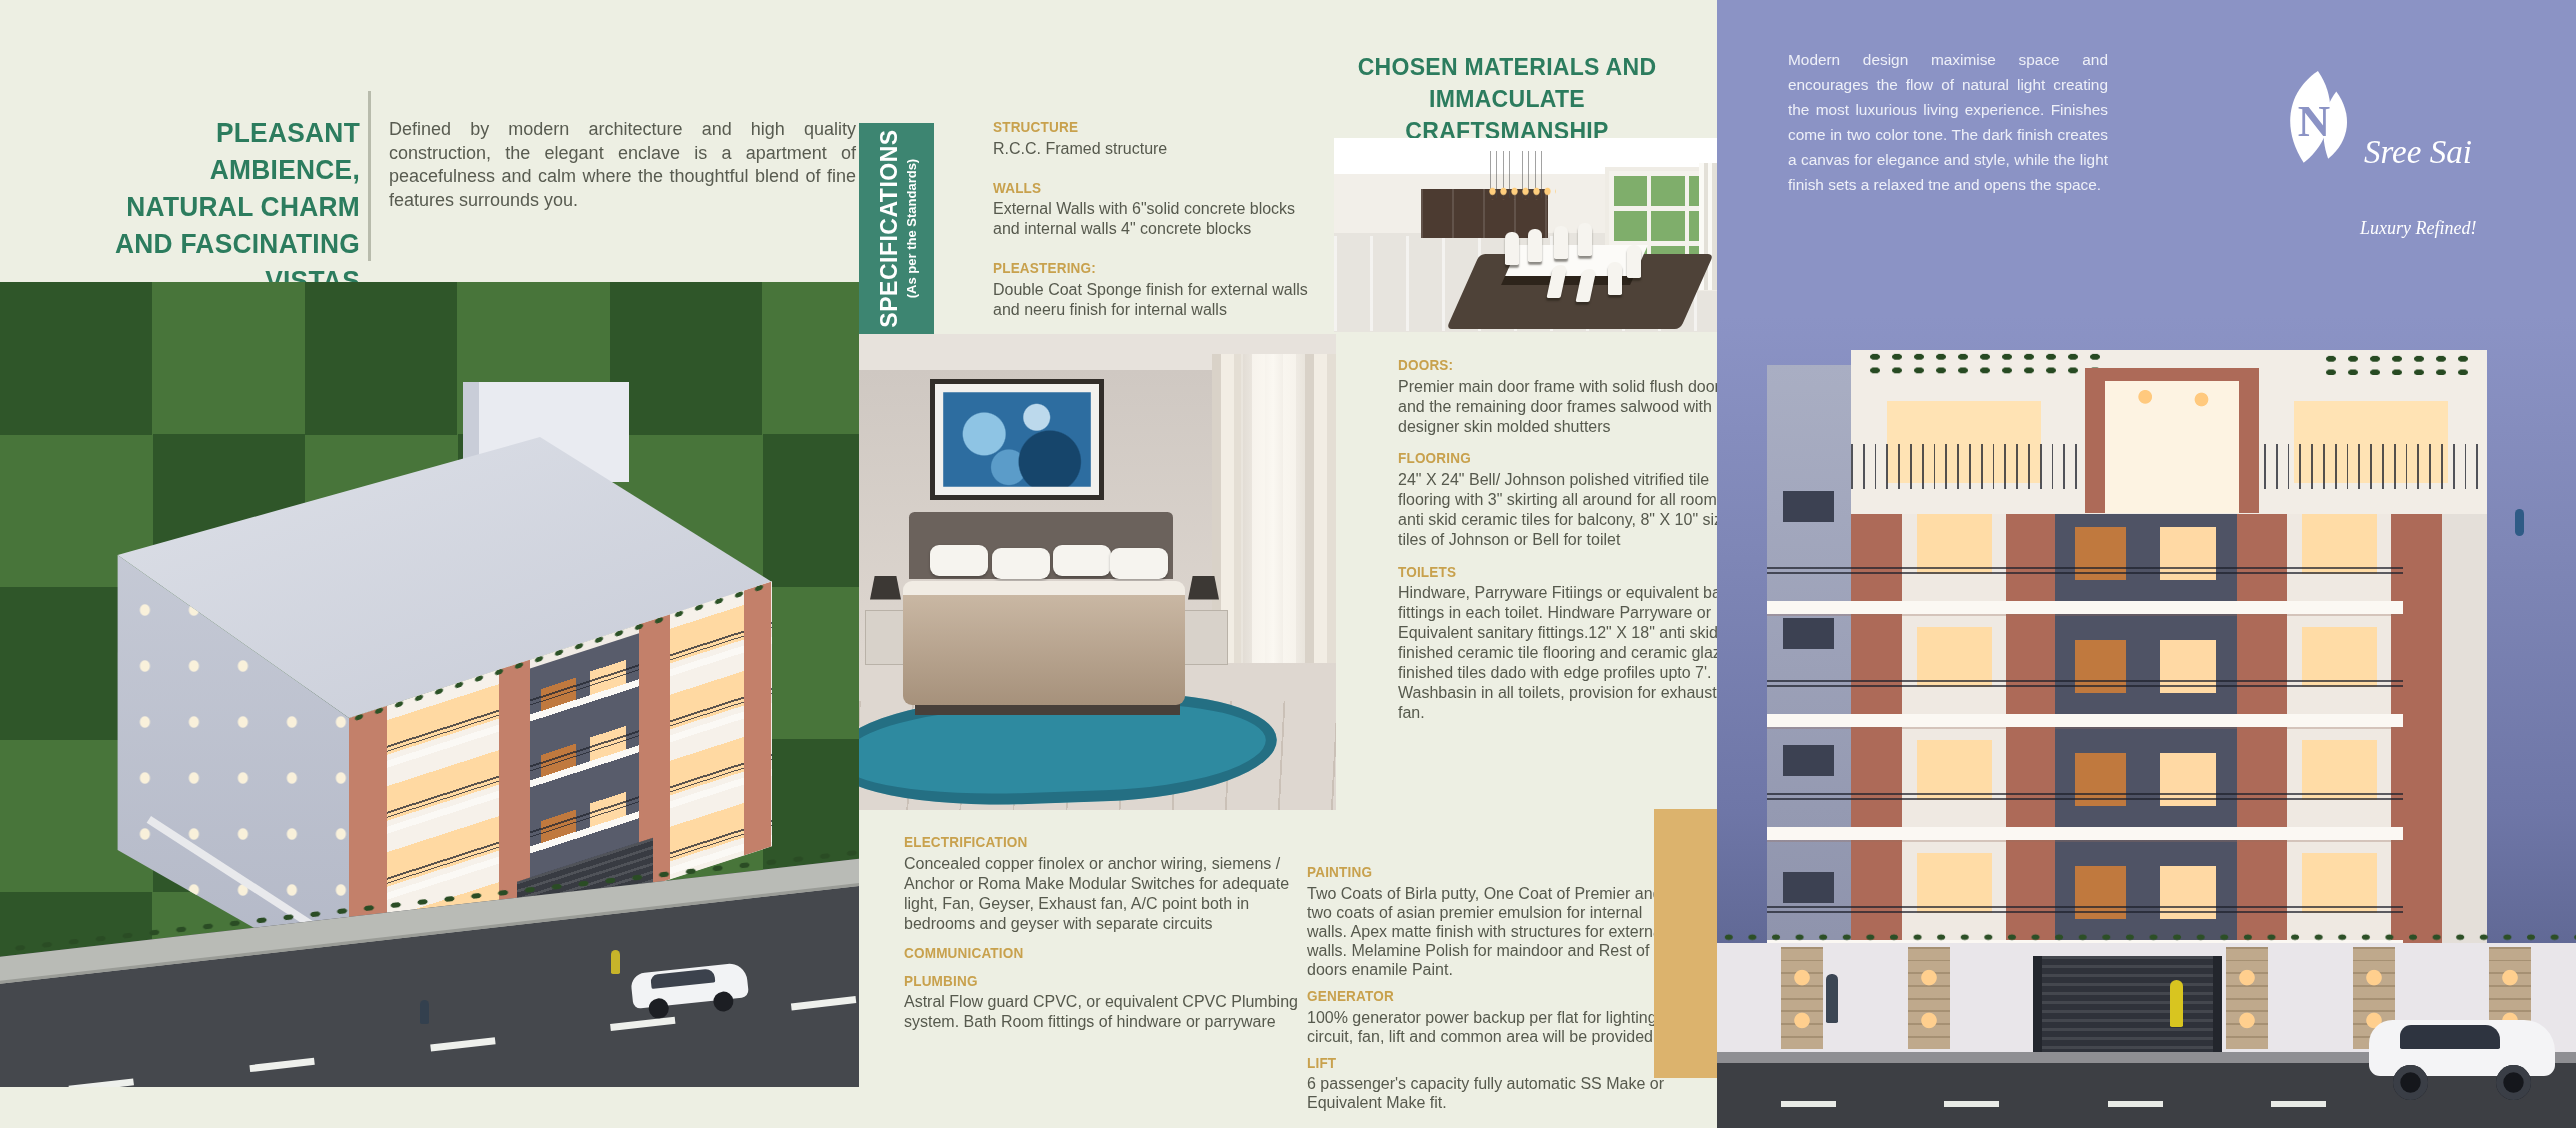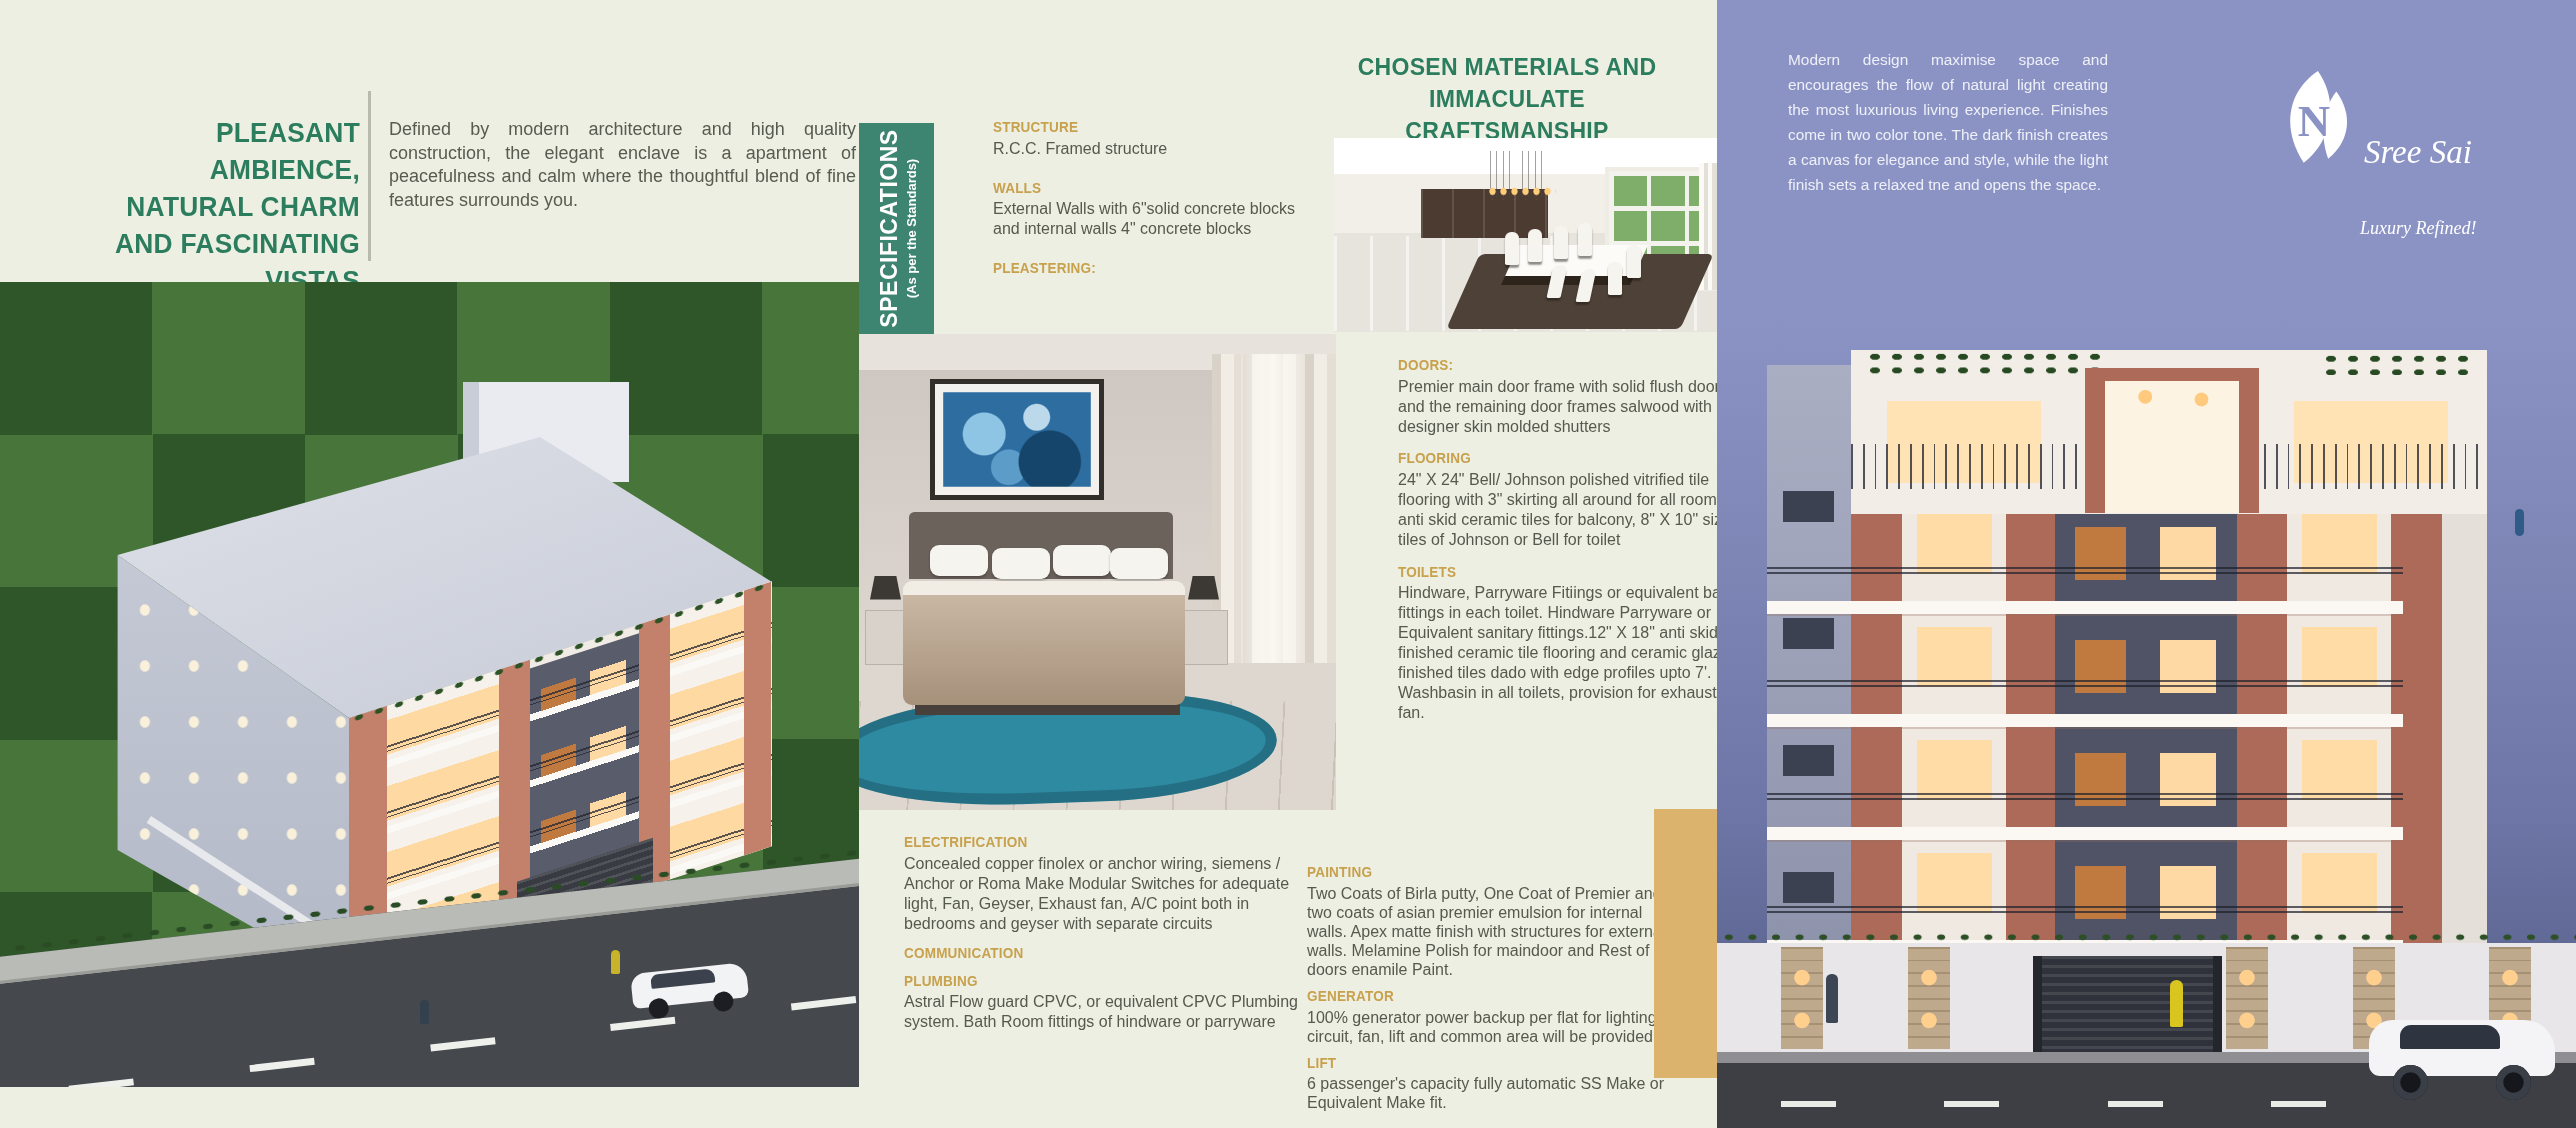--- a/index.html
+++ b/index.html
@@ -270,20 +270,21 @@
     <div class="sec">
       <div class="slabel"><span>STRUCTURE</span></div>
       <div class="sbody">R.C.C. Framed structure</div>
     </div>
     <div class="sec">
       <div class="slabel"><span>WALLS</span></div>
       <div class="sbody">External Walls with 6"solid concrete blocks and internal walls 4" concrete blocks</div>
     </div>
     <div class="sec">
       <div class="slabel"><span>PLEASTERING:</span></div>
+      <div class="sbody">Double Coat Sponge finish for external walls and neeru finish for internal walls</div>
     </div>
   </div>
 
   <div class="abs green-head" id="mat-heading">
     <span>CHOSEN MATERIALS AND</span>
     <span>IMMACULATE CRAFTSMANSHIP</span>
   </div>
 
   <div class="abs" id="fig-dine">
     <div id="dine-floor"></div>

